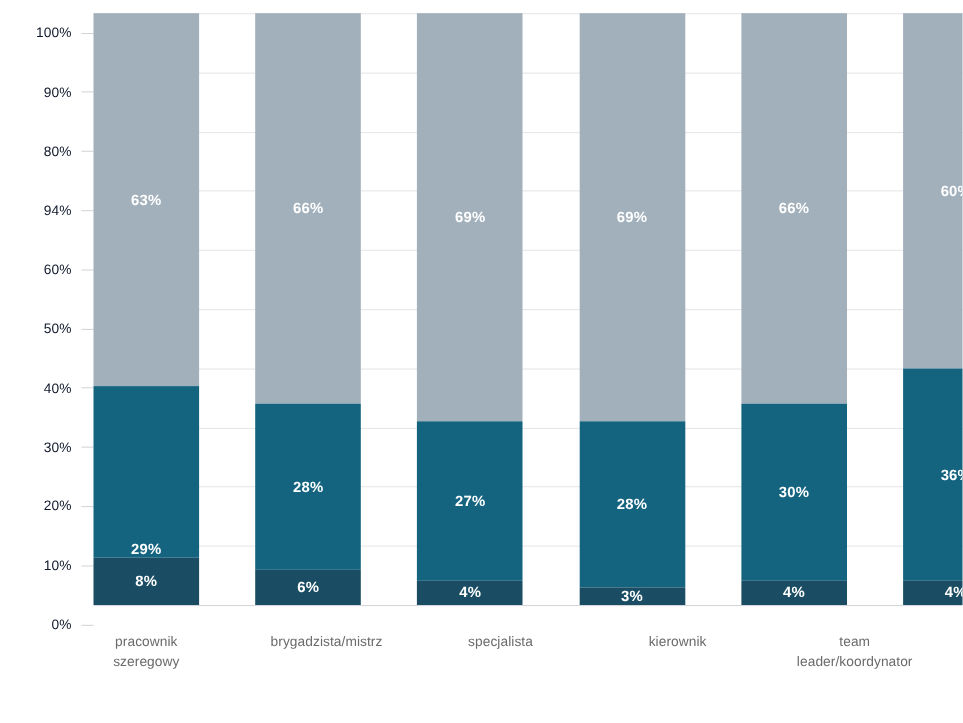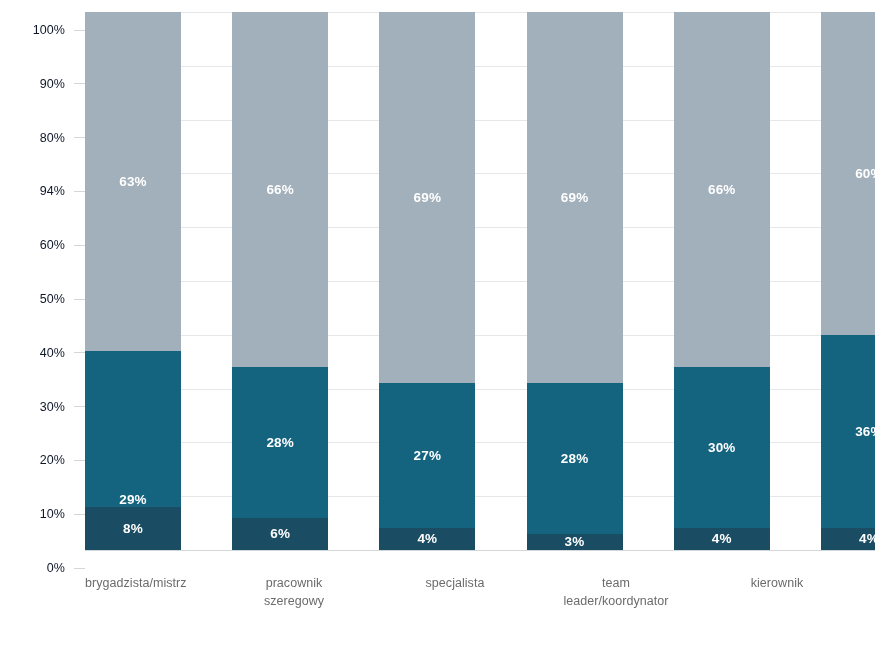--- a/index.html
+++ b/index.html
@@ -290,23 +290,23 @@
             <span class="seg-label">36%</span>
           </div>
           <div class="bar-seg" style="height: 21.52px; background: rgb(26, 77, 99);">
             <span class="seg-label">4%</span>
           </div>
         </div>
       </div>
   </div>
 
   <div id="category-axis">
-      <div class="cat-label">brygadzista/mistrz</div>
       <div class="cat-label">pracownik
 szeregowy</div>
+      <div class="cat-label">brygadzista/mistrz</div>
       <div class="cat-label">specjalista</div>
+      <div class="cat-label">kierownik</div>
       <div class="cat-label wide">team
 leader/koordynator</div>
-      <div class="cat-label">kierownik</div>
     </div>
 
 
 </div>
 
 </body></html>

